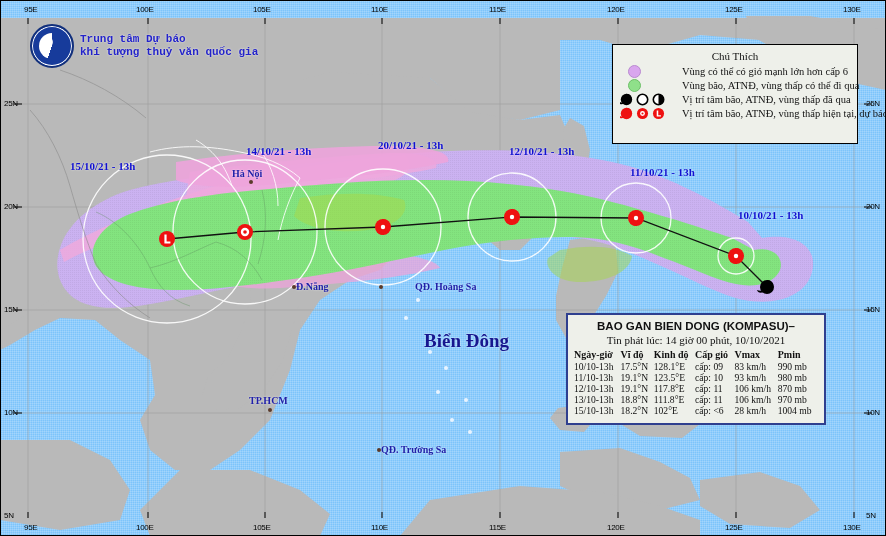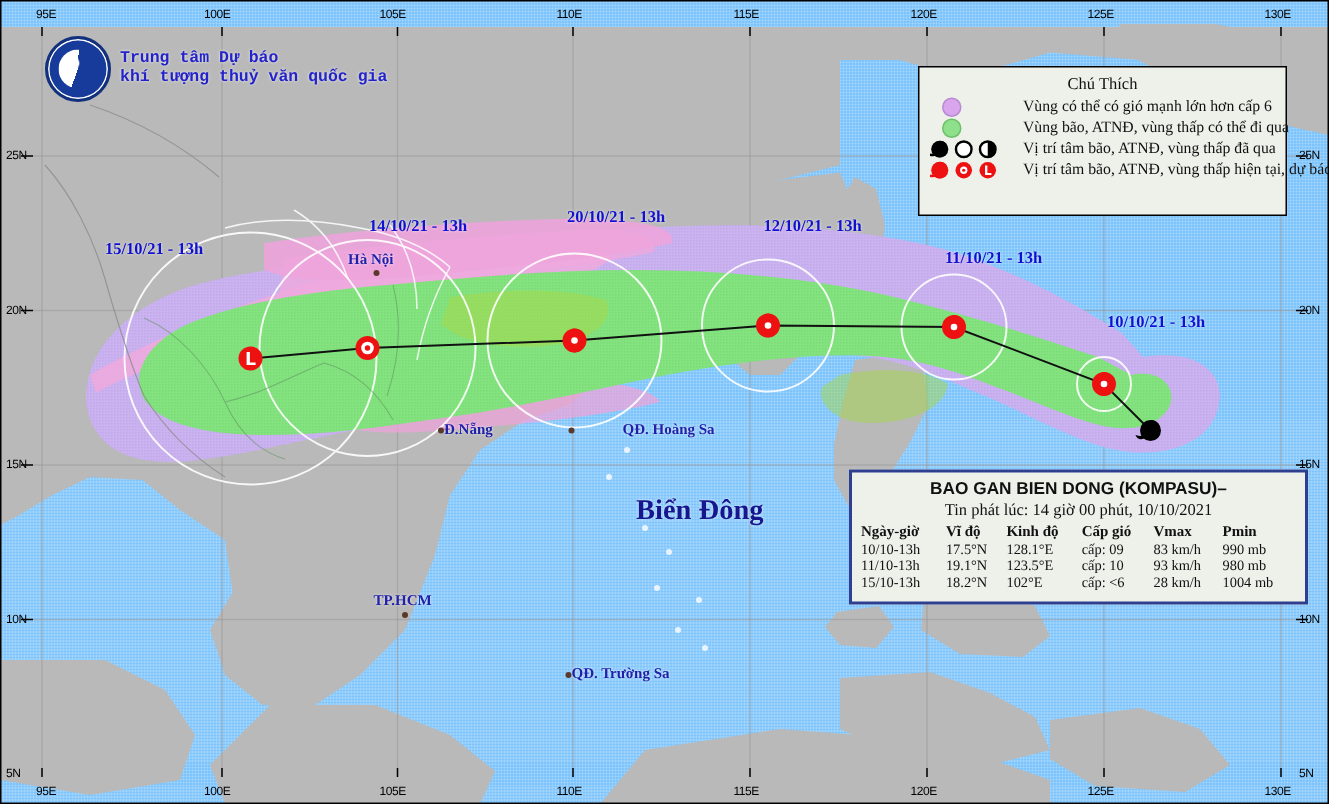--- a/index.html
+++ b/index.html
@@ -45,21 +45,21 @@
           border:1px solid #000;padding:5px 7px 22px 7px;box-sizing:border-box;}
   .legend-title{text-align:center;font-size:11px;color:#111;margin-bottom:3px;}
   .legend-row{display:flex;align-items:center;gap:6px;margin:1px 0;}
   .legend-icons{width:56px;display:flex;gap:3px;align-items:center;flex:0 0 56px;}
   .legend-txt{font-size:10.5px;color:#111;white-space:nowrap;}
   .dot-purple{width:11px;height:11px;border-radius:50%;background:#d9a6ee;border:1px solid #b98ad0;margin-left:8px;}
   .dot-green{width:11px;height:11px;border-radius:50%;background:#8fe08a;border:1px solid #6cc067;margin-left:8px;}
   .ic{width:13px;height:13px;}
 
   
-  .panel{position:absolute;left:566px;top:313px;width:306px;background:#eef0ea;
+  .panel{position:absolute;left:566px;top:313px;width:260px;background:#eef0ea;
          border:2px solid #2f3f8f;padding:5px 6px 7px 6px;box-sizing:border-box;}
   .panel-title{text-align:center;font-family:"Liberation Sans",sans-serif;font-weight:bold;
                font-size:11.5px;color:#111;}
   .panel-sub{text-align:center;font-size:11px;color:#111;margin:2px 0 3px 0;}
   table.tbl{border-collapse:collapse;width:100%;font-size:9.6px;color:#111;}
   table.tbl th{font-weight:bold;text-align:left;padding:0 2px 1px 0;white-space:nowrap;font-size:10px;}
   table.tbl td{padding:0 2px 0 0;white-space:nowrap;}
 </style>
 </head>
 <body>
@@ -380,20 +380,36 @@
           <td>83 km/h</td>
           <td>990 mb</td>
         </tr>
         <tr>
           <td>11/10-13h</td>
           <td>19.1°N</td>
           <td>123.5°E</td>
           <td>cấp: 10</td>
           <td>93 km/h</td>
           <td>980 mb</td>
+        </tr>
+        <tr>
+          <td>12/10-13h</td>
+          <td>19.1°N</td>
+          <td>117.8°E</td>
+          <td>cấp: 11</td>
+          <td>106 km/h</td>
+          <td>870 mb</td>
+        </tr>
+        <tr>
+          <td>13/10-13h</td>
+          <td>18.8°N</td>
+          <td>111.8°E</td>
+          <td>cấp: 11</td>
+          <td>106 km/h</td>
+          <td>970 mb</td>
         </tr>
         <tr>
           <td>15/10-13h</td>
           <td>18.2°N</td>
           <td>102°E</td>
           <td>cấp: &lt;6</td>
           <td>28 km/h</td>
           <td>1004 mb</td>
         </tr>
       </tbody>

